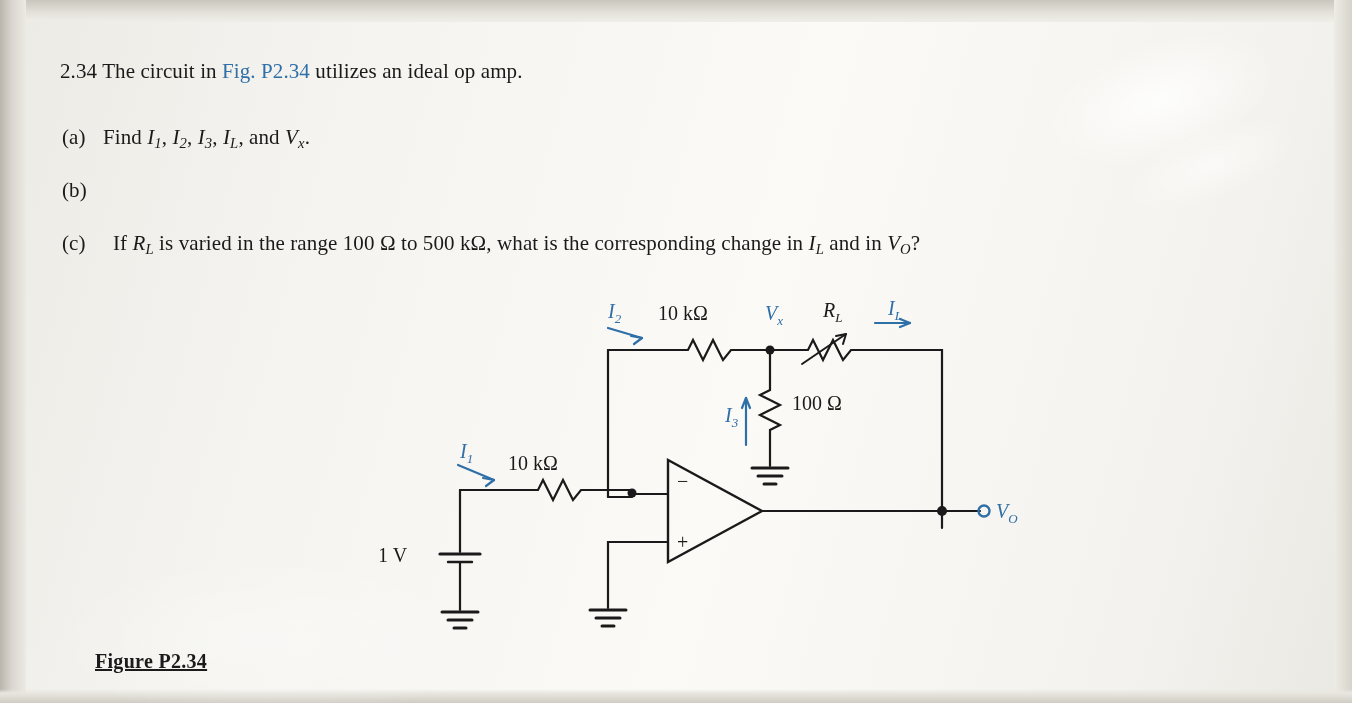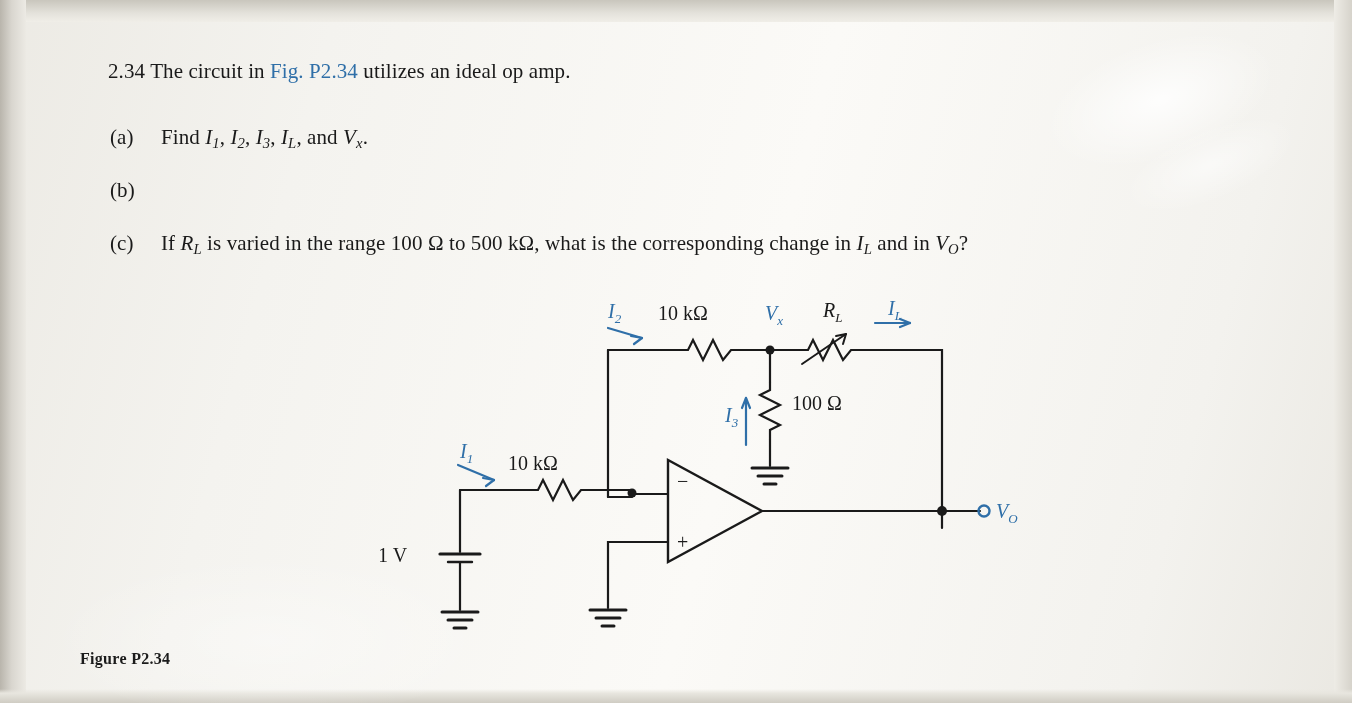--- a/index.html
+++ b/index.html
@@ -70,36 +70,36 @@
     background: linear-gradient(to left, #d6d3cb 0%, #eeece6 100%);
   }
   
   .txt {
     position: absolute;
     color: #1a1a1a;
     font-size: 21px;
     line-height: 1.25;
     letter-spacing: 0.1px;
     white-space: nowrap;
-    margin-left: 48px;
   }
   .blue { color: #2f6fa8; }
   i, .it { font-style: italic; }
   .sub {
     font-size: 0.7em;
     vertical-align: -0.28em;
     font-style: italic;
   }
   .figcap {
     position: absolute;
-    left: 80px; top: 650px;
+    left: 95px; top: 650px;
     font-weight: bold;
-    font-size: 16px;
+    font-size: 20px;
     color: #1b1b1b;
     letter-spacing: 0.3px;
+    text-decoration: underline;
   }
   
   #circuit {
     position: absolute;
     left: 380px;
     top: 290px;
   }
   .lbl {
     font-family: "Liberation Serif", serif;
     font-size: 20px;
@@ -129,21 +129,21 @@
   <div class="glare glare-3"></div>
 
   <div class="txt" style="left:60px; top:58px;">
     <span>2.34</span>
     <span>The circuit in</span>
     <span class="blue">Fig. P2.34</span>
     <span>utilizes an ideal op amp.</span>
   </div>
 
   <div class="txt" style="left:62px; top:124px;">(a)</div>
-  <div class="txt" style="left:113px; top:124px;">
+  <div class="txt" style="left:103px; top:124px;">
     <span>Find </span><i>I</i><span class="sub">1</span><span>, </span><i>I</i><span class="sub">2</span><span>, </span><i>I</i><span class="sub">3</span><span>, </span><i>I</i><span class="sub">L</span><span>, and </span><i>V</i><span class="sub">x</span><span>.</span>
   </div>
 
   <div class="txt" style="left:62px; top:177px;">(b)</div>
 
   <div class="txt" style="left:62px; top:230px;">(c)</div>
   <div class="txt" style="left:113px; top:230px;font-family:Liberation Serif, serif;">
     <span>If </span><i>R</i><span class="sub">L</span><span> is varied in the range 100 Ω to 500 kΩ, what is the corresponding change in </span><i>I</i><span class="sub">L</span><span> and in </span><i>V</i><span class="sub">O</span><span>?</span>
   </div>
 

